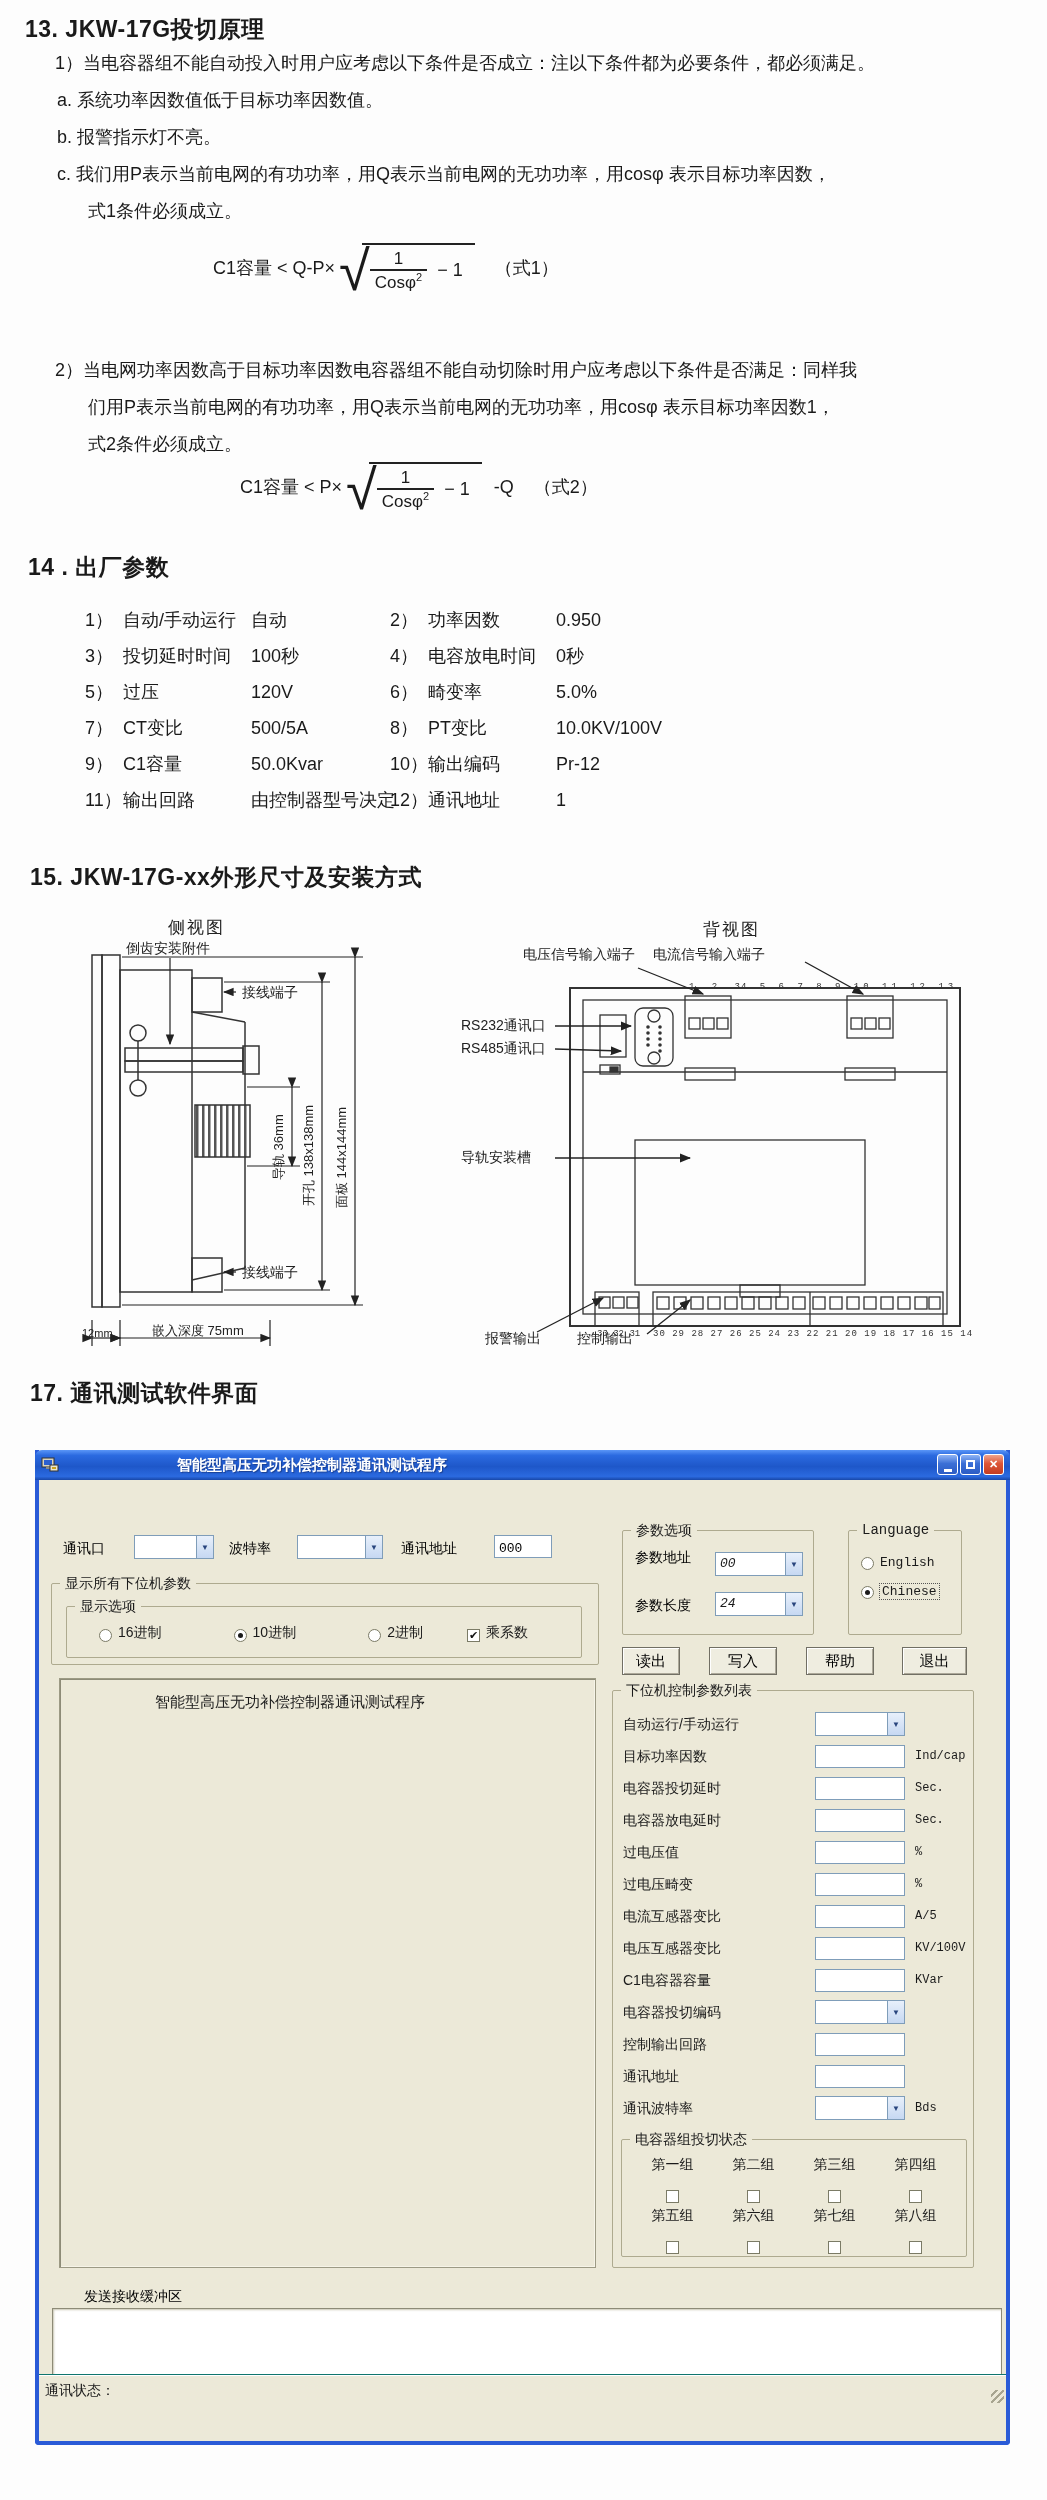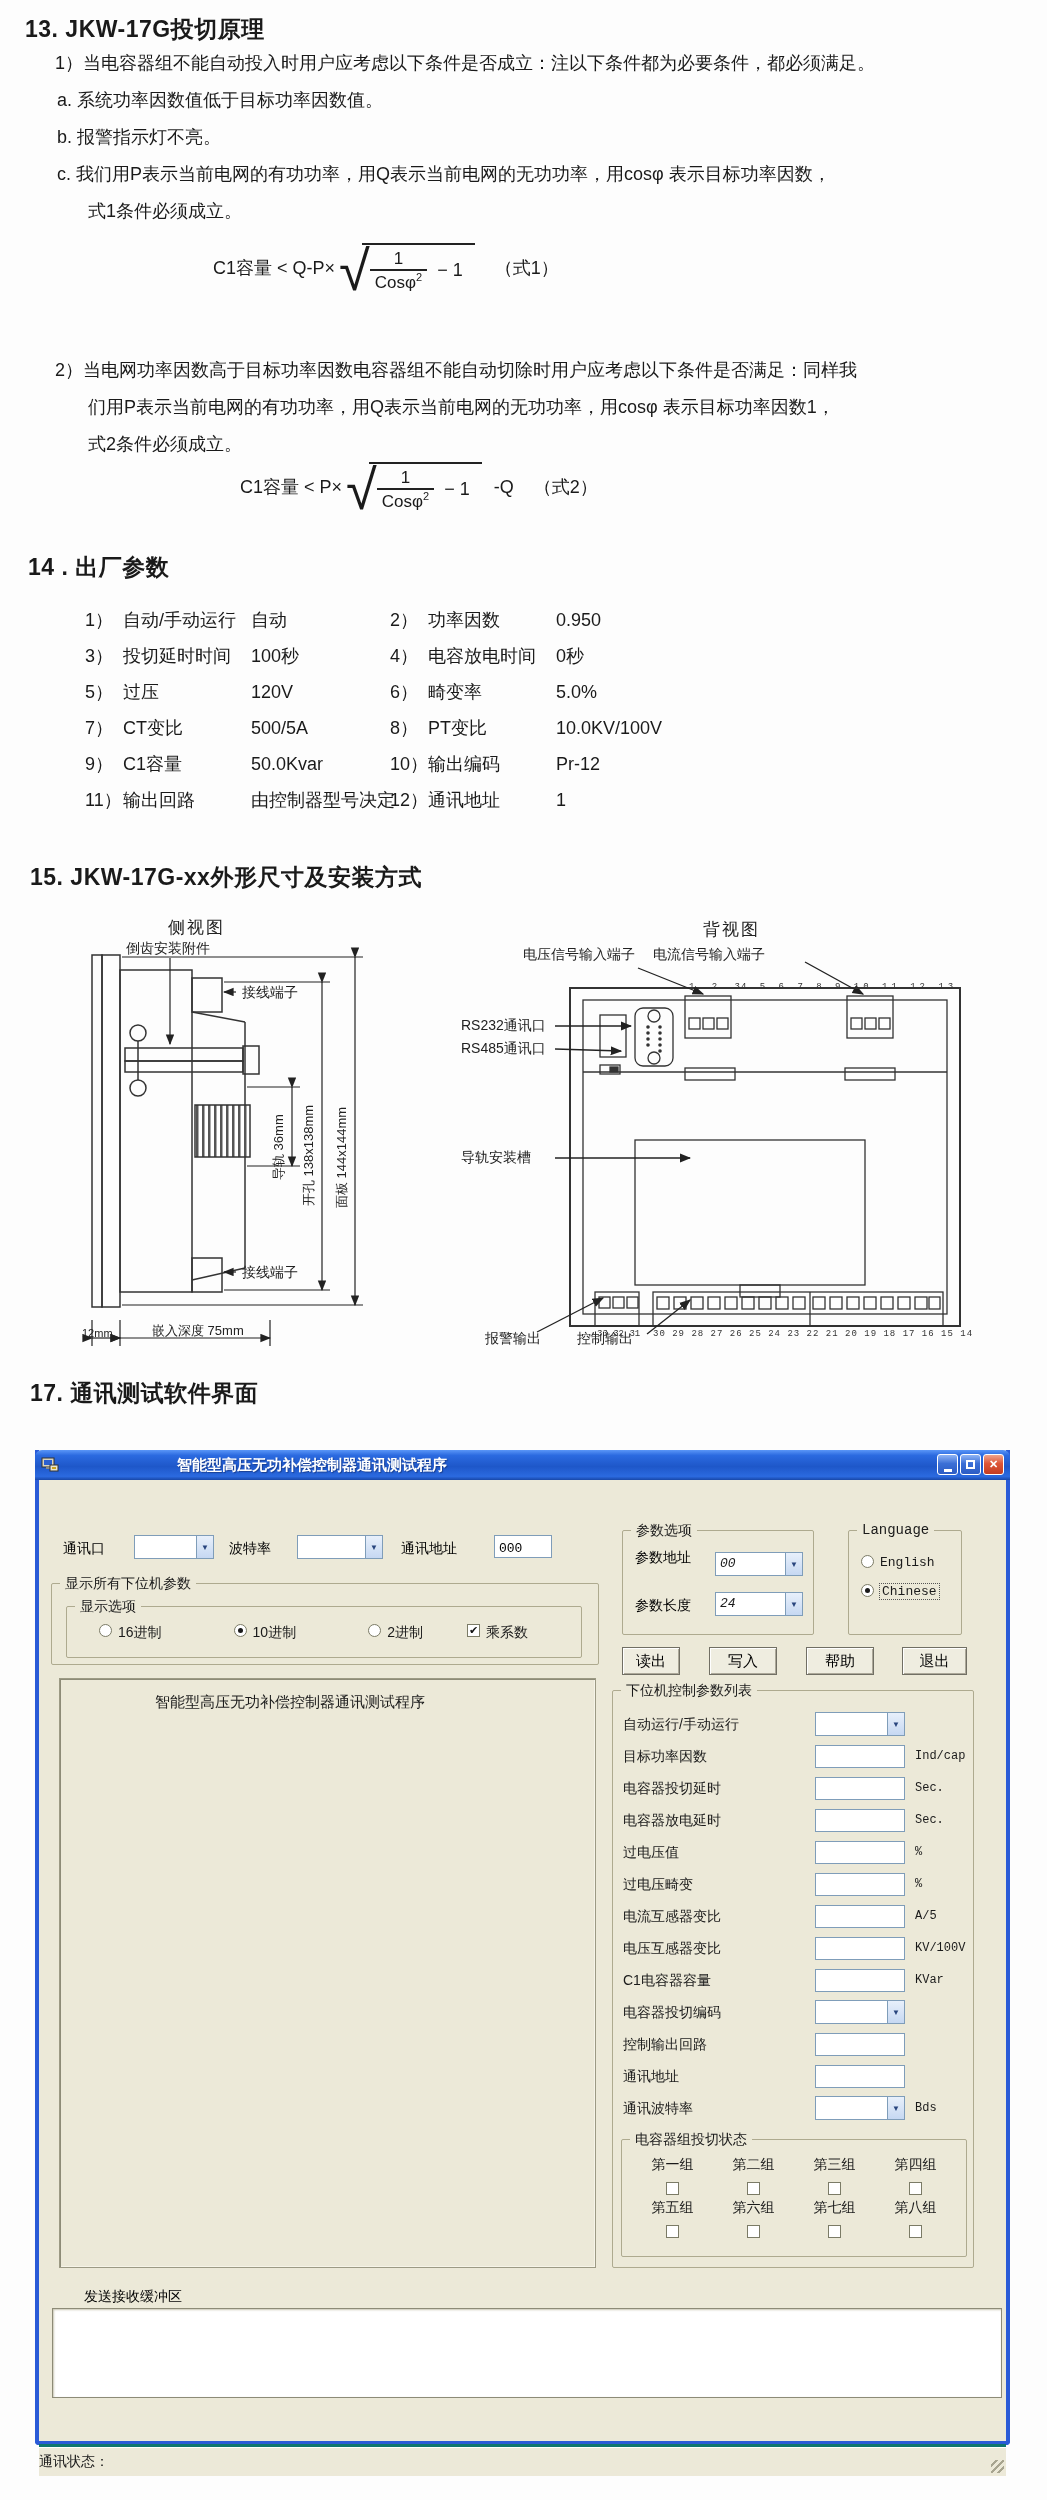--- a/index.html
+++ b/index.html
@@ -81,53 +81,53 @@
   .tbox { position:absolute; height:23px; background:#fff; border:1px solid #7f9db9; font-size:13px; font-family:"Liberation Mono",monospace; padding:3px 4px 0 4px; }
   input.tbox { outline:none; }
 
   .groupbox { position:absolute; border:1px solid #b7b3998c; border:1px solid #aeaa8f; border-radius:2px; }
   .groupbox .gtitle { position:absolute; top:-9px; left:8px; background:#ece9d8; padding:0 5px; font-size:14px; white-space:nowrap; }
 
   .radio { display:inline-flex; width:13px; height:13px; border-radius:50%; background:#fff; border:1px solid #7b7b66; align-items:center; justify-content:center; flex:none; }
   .radio-dot { width:5px; height:5px; border-radius:50%; background:#1a1a1a; }
   .checkbox { display:inline-flex; width:13px; height:13px; background:#fff; border:1px solid #7b7b66; align-items:center; justify-content:center; font-size:11px; line-height:11px; color:#111; flex:none; }
 
-  .opt-row { display:inline-flex; align-items:flex-start; gap:6px; font-size:14px; white-space:nowrap; }
+  .opt-row { display:inline-flex; align-items:flex-end; gap:6px; font-size:14px; white-space:nowrap; }
   .focus-dotted { outline:1px dotted #555; padding:0 2px; }
 
   .btn3d {
     position:absolute; height:28px; background:#efede0; border:1px solid #716f64;
     box-shadow:inset 1px 1px 0 #ffffff, inset -1px -1px 0 #aca899;
     font-size:15px; color:#000; display:flex; align-items:center; justify-content:center;
     font-family:"Liberation Sans",sans-serif;
   }
 
   .sunken-panel {
     position:absolute; background:#ece9d8;
     border:1px solid #9c9a84; box-shadow:inset 1px 1px 0 #8d8b77, inset -1px -1px 0 #f6f4e8;
   }
   .white-area { position:absolute; background:#fff; border:1px solid #8d8b77; box-shadow:inset 1px 1px 2px #c9c6b4; resize:none; font-family:"Liberation Mono",monospace; }
 
   .statusbar {
-    position:absolute; left:0; top:994px; width:967px; height:32px;
-    background:#ece9d8; border-top:3px solid #0f766e; box-shadow:inset 0 1px 0 #fff;
-    display:flex; align-items:center; font-size:14px;
+    position:absolute; left:0; top:924px; width:967px; height:32px;
+    background:#ece9d8; border-top:1px solid #0f766e; box-shadow:inset 0 1px 0 #fff;
+    display:flex; align-items:center; padding-left:6px; font-size:14px;
   }
   .grip { position:absolute; right:2px; bottom:3px; width:13px; height:13px;
     background:repeating-linear-gradient(135deg, transparent 0 3px, #a8a590 3px 5px); }
 
   .plist-rows { position:absolute; left:0; top:18px; width:100%; }
   .plist-row { position:relative; height:32px; }
   .plist-row .plabel { position:absolute; left:10px; top:7px; font-size:14px; white-space:nowrap; }
   .plist-row .pcombo { left:202px; top:3px; width:90px; }
   .plist-row .pinput { left:202px; top:4px; width:90px; }
   .plist-row .punit { position:absolute; left:302px; top:8px; font-size:12px; font-family:"Liberation Mono",monospace; white-space:nowrap; }
 
   .cap-grid { position:absolute; left:10px; top:16px; right:10px; display:grid; grid-template-columns:repeat(4,1fr); row-gap:4px; }
-  .cap-cell { display:flex; flex-direction:column; align-items:center; gap:8px; font-size:14px; }
+  .cap-cell { display:flex; flex-direction:column; align-items:center; gap:16px; font-size:14px; }
 </style>
 </head>
 <body>
 
 <div class="page">
 
   <div class="abs" style="left:25px; top:14px; width:1010px;">
     <div class="sec-heading">13. JKW-17G投切原理</div>
     <div class="doc-line ind-30">1）当电容器组不能自动投入时用户应考虑以下条件是否成立：注以下条件都为必要条件，都必须满足。</div>
     <div class="doc-line ind-32">a. 系统功率因数值低于目标功率因数值。</div>

